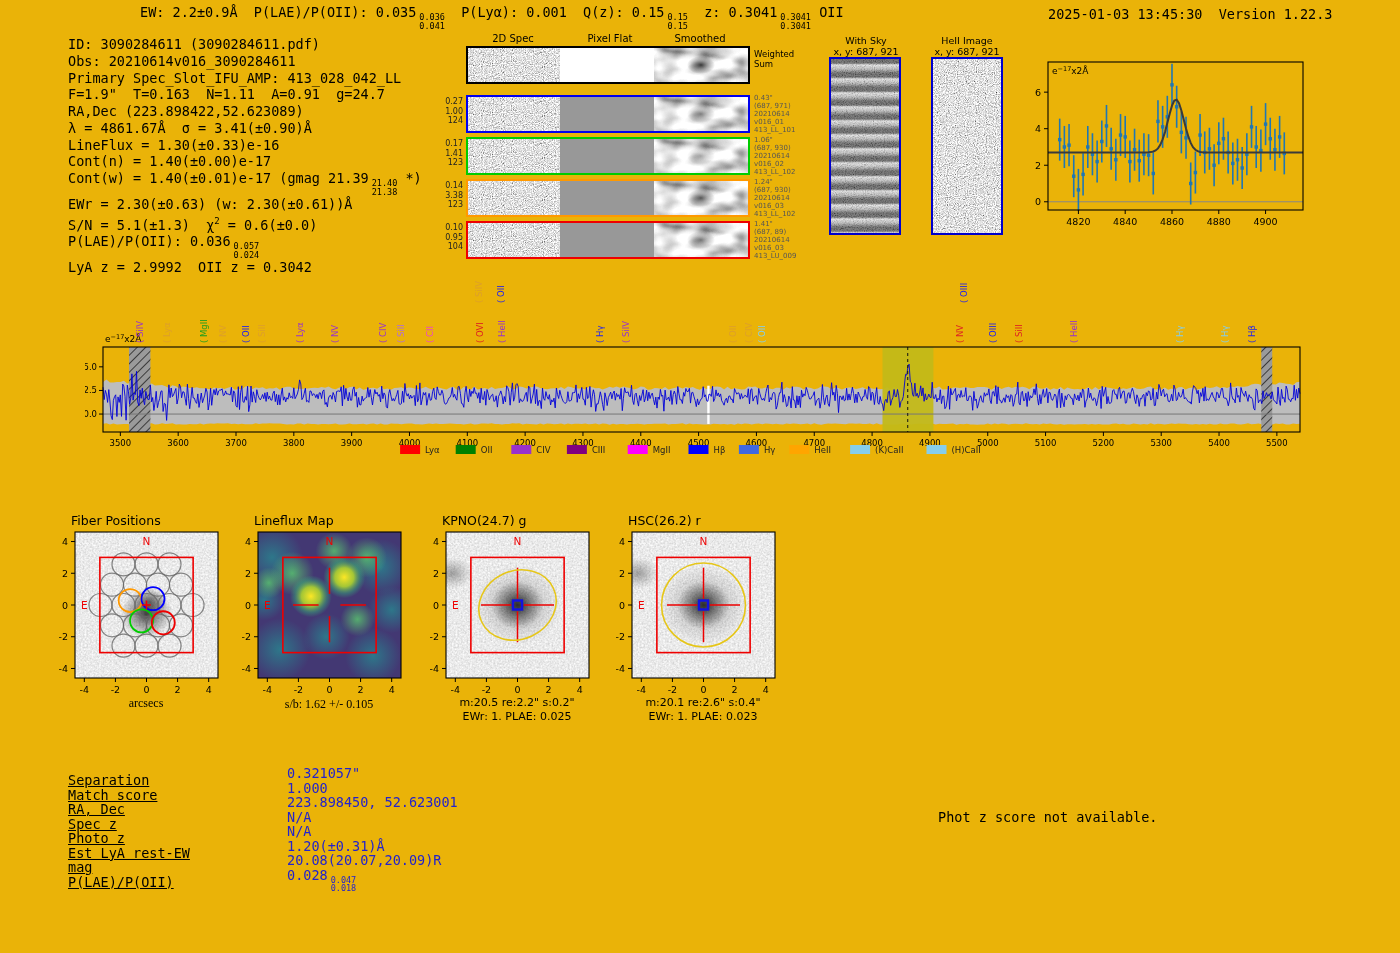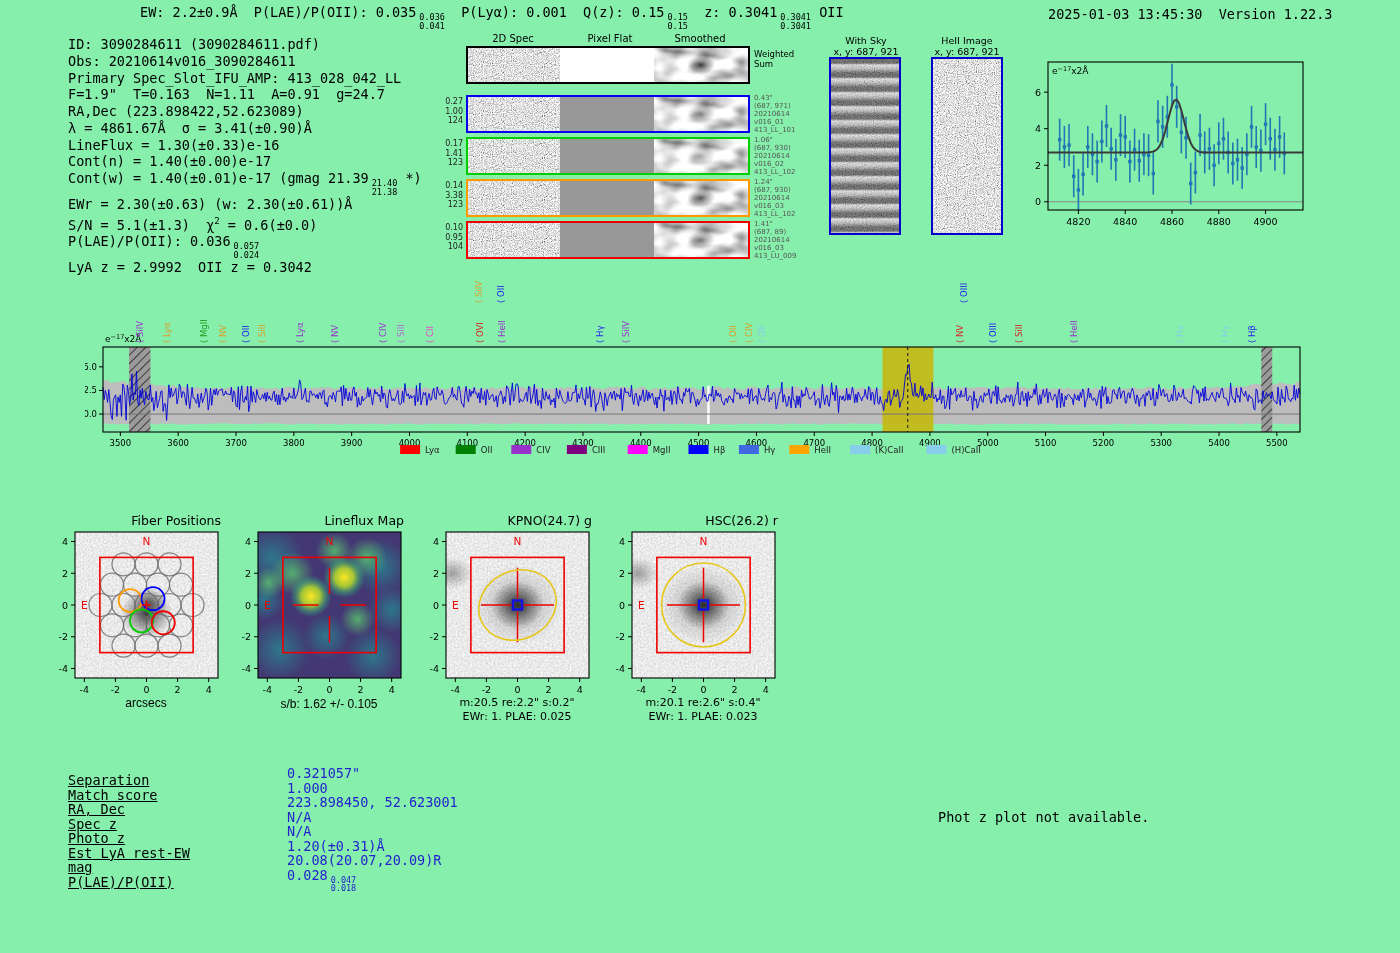--- a/index.html
+++ b/index.html
@@ -1,26 +1,26 @@
 <!DOCTYPE html>
 <html><head>
 <meta charset="utf-8">
 <style>
   html,body{margin:0;padding:0;background:#fff;}
-  .page{position:relative;width:1400px;height:953px;background:#86efac;overflow:hidden;
+  .page{position:relative;width:1400px;height:953px;background:#eab308;overflow:hidden;
         font-family:"DejaVu Sans Mono",monospace;color:#000;}
   .t{position:absolute;white-space:pre;}
   .mono{font-family:"DejaVu Sans Mono",monospace;font-size:13.5px;}
   .frac{display:inline-flex;flex-direction:column;font-size:8.5px;line-height:8.5px;
         vertical-align:-3px;margin-left:3px;text-align:left;}
   sup.s2{font-size:9px;}
   .ptitle{position:absolute;text-align:center;font-family:"DejaVu Sans",sans-serif;font-size:10px;}
   .pcoords{position:absolute;text-align:center;font-family:"DejaVu Sans",sans-serif;font-size:9.5px;}
-  .ctitle{position:absolute;text-align:right;font-family:"DejaVu Sans",sans-serif;font-size:12.5px;}
-  .csub{position:absolute;text-align:center;font-family:Liberation Sans, sans-serif;font-size:12px;}
+  .ctitle{position:absolute;text-align:left;font-family:"DejaVu Sans",sans-serif;font-size:12.5px;}
+  .csub{position:absolute;text-align:center;font-family:Liberation Serif, serif;font-size:12px;}
   .csub2{position:absolute;text-align:center;font-family:"DejaVu Sans",sans-serif;font-size:11px;}
   .skybox{position:absolute;border:2px solid #0000cc;overflow:hidden;background:#bbb;}
   .stripes{position:absolute;inset:0;
     background:repeating-linear-gradient(180deg,#161616 0px,#161616 4px,#d8d8d8 6px,#9a9a9a 10px,#161616 14px);}
   .noisefill{position:absolute;inset:0;}
   #mtable .row{position:relative;height:14.5px;}
   #mtable .lab{position:absolute;left:0;top:0;text-decoration:underline;}
   #mtable .val{position:absolute;left:219px;top:-7px;color:#2323cc;}
 </style>
 </head>
@@ -590,15 +590,15 @@
         <line x1="24" y1="29.521739130434778" x2="28" y2="29.521739130434778" stroke="#000"></line>
         <text x="21" y="33.02173913043478" text-anchor="end" font-size="9.5" fill="#000" font-family="DejaVu Sans, sans-serif">4</text>
         <text x="99.5" y="33" text-anchor="middle" font-size="10.5" fill="#ee0000" font-family="DejaVu Sans, sans-serif">N</text>
         <text x="34" y="97" text-anchor="start" font-size="10.5" fill="#ee0000" font-family="DejaVu Sans, sans-serif">E</text>
       </svg></div>
   <div class="csub2" style="left:618px;top:696px;width:170px">m:20.1 re:2.6" s:0.4"</div>
   <div class="csub2" style="left:618px;top:710px;width:170px">EWr: 1. PLAE: 0.023</div>
 
   <div class="t mono" id="mtable" style="left:68px;top:772px;width:480px"><div class="row"><span class="lab">Separation</span><span class="val" style="color: rgb(35, 35, 204);">0.321057"</span></div><div class="row"><span class="lab">Match score</span><span class="val" style="color: rgb(35, 35, 204);">1.000</span></div><div class="row"><span class="lab">RA, Dec</span><span class="val" style="color: rgb(35, 35, 204);">223.898450, 52.623001</span></div><div class="row"><span class="lab">Spec z</span><span class="val" style="color: rgb(35, 35, 204);">N/A</span></div><div class="row"><span class="lab">Photo z</span><span class="val" style="color: rgb(35, 35, 204);">N/A</span></div><div class="row"><span class="lab">Est LyA rest-EW</span><span class="val" style="color: rgb(35, 35, 204);">1.20(±0.31)Å</span></div><div class="row"><span class="lab">mag</span><span class="val" style="color: rgb(35, 35, 204);">20.08(20.07,20.09)R</span></div><div class="row"><span class="lab">P(LAE)/P(OII)</span><span class="val" style="color: rgb(35, 35, 204);">0.028<span class="frac"><span>0.047</span><span>0.018</span></span></span></div></div>
 
-  <div class="t mono" style="left:938px;top:809px">Phot z plot not available.</div>
+  <div class="t mono" style="left:938px;top:809px">Phot z score not available.</div>
 
 </div>
 
 </body></html>

